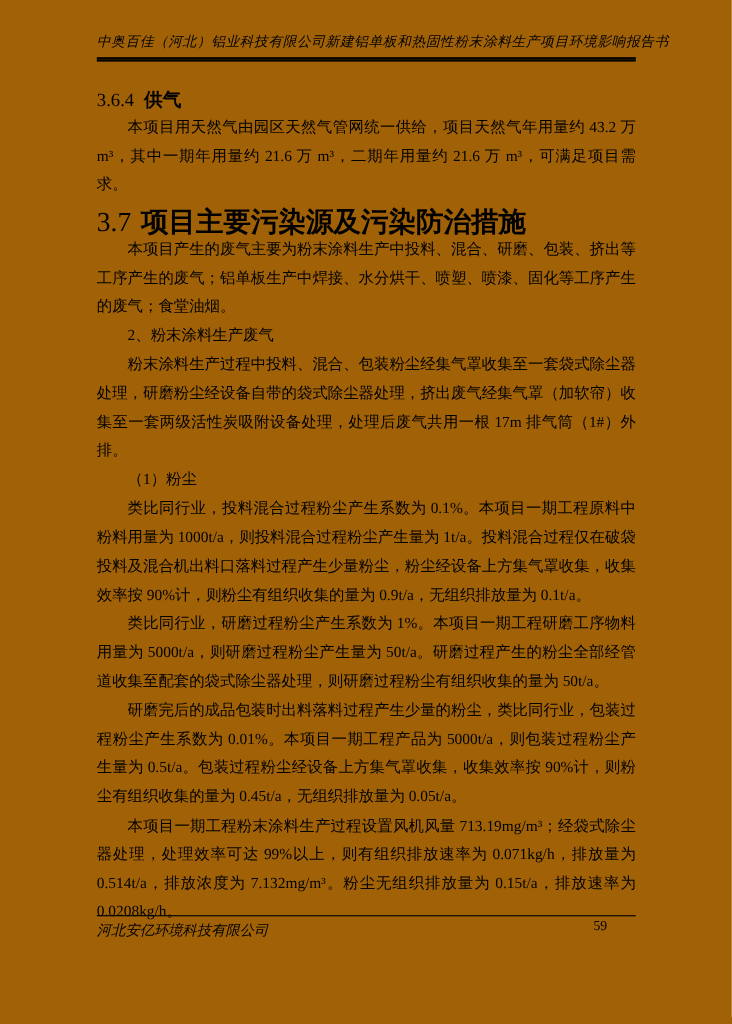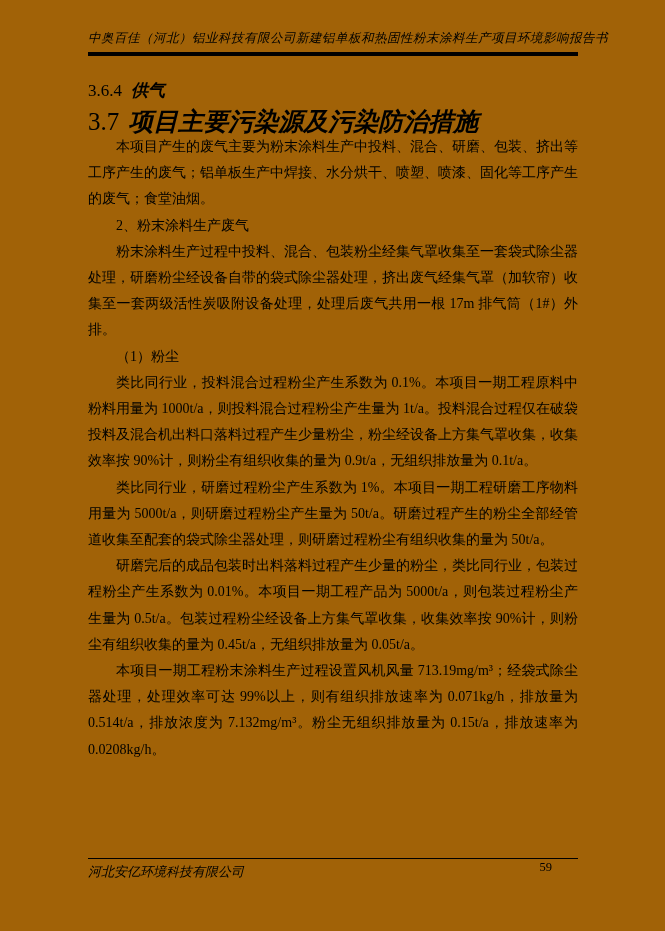--- a/index.html
+++ b/index.html
@@ -47,38 +47,37 @@
     font-weight: bold;
     color: #000;
   }
   .heading .h-num {
     font-family: "Liberation Serif", "DejaVu Serif", serif;
     font-weight: normal;
   }
   .heading .h-title {
     margin-left: 9px;
     font-weight: bold;
-    font-style: italic;
   }
   .heading.level2 { font-size: 25px; line-height: 24px; margin: 8px 0 0 0; }
   .heading.level3 { font-size: 17px; line-height: 22px; margin: 6px 0 4px 0; }
   .heading.first  { margin-top: 14px; margin-bottom: 2px; }
   .para {
     margin: 0;
     font-size: 14px;
     line-height: 26.2px;
     text-align: justify;
     text-indent: 2em;
     word-break: break-word;
   }
 
   
   .footer {
     position: absolute;
-    top: 858px; left: 88px; right: 87px;
+    top: 832px; left: 88px; right: 87px;
   }
   .footer-rule { border-top: 1.5px solid #000; }
   .footer-row {
     display: flex;
     justify-content: space-between;
     align-items: flex-start;
   }
   .footer-company {
     font-style: italic;
     font-size: 13px;
@@ -95,20 +94,21 @@
 
 <div class="page">
 
   <div class="header">
     <div class="header-title">中奥百佳（河北）铝业科技有限公司新建铝单板和热固性粉末涂料生产项目环境影响报告书</div>
     <div class="header-rule"></div>
   </div>
 
   <div class="content">
       <div class="heading level3 first"><span class="h-num">3.6.4</span><span class="h-title">供气</span></div>
+      <p class="para">本项目用天然气由园区天然气管网统一供给，项目天然气年用量约 43.2 万 m³，其中一期年用量约 21.6 万 m³，二期年用量约 21.6 万 m³，可满足项目需求。</p>
       <div class="heading level2"><span class="h-num">3.7</span><span class="h-title">项目主要污染源及污染防治措施</span></div>
       <p class="para">本项目产生的废气主要为粉末涂料生产中投料、混合、研磨、包装、挤出等工序产生的废气；铝单板生产中焊接、水分烘干、喷塑、喷漆、固化等工序产生的废气；食堂油烟。</p>
       <p class="para">2、粉末涂料生产废气</p>
       <p class="para">粉末涂料生产过程中投料、混合、包装粉尘经集气罩收集至一套袋式除尘器处理，研磨粉尘经设备自带的袋式除尘器处理，挤出废气经集气罩（加软帘）收集至一套两级活性炭吸附设备处理，处理后废气共用一根 17m 排气筒（1#）外排。</p>
       <p class="para">（1）粉尘</p>
       <p class="para">类比同行业，投料混合过程粉尘产生系数为 0.1%。本项目一期工程原料中粉料用量为 1000t/a，则投料混合过程粉尘产生量为 1t/a。投料混合过程仅在破袋投料及混合机出料口落料过程产生少量粉尘，粉尘经设备上方集气罩收集，收集效率按 90%计，则粉尘有组织收集的量为 0.9t/a，无组织排放量为 0.1t/a。</p>
       <p class="para">类比同行业，研磨过程粉尘产生系数为 1%。本项目一期工程研磨工序物料用量为 5000t/a，则研磨过程粉尘产生量为 50t/a。研磨过程产生的粉尘全部经管道收集至配套的袋式除尘器处理，则研磨过程粉尘有组织收集的量为 50t/a。</p>
       <p class="para">研磨完后的成品包装时出料落料过程产生少量的粉尘，类比同行业，包装过程粉尘产生系数为 0.01%。本项目一期工程产品为 5000t/a，则包装过程粉尘产生量为 0.5t/a。包装过程粉尘经设备上方集气罩收集，收集效率按 90%计，则粉尘有组织收集的量为 0.45t/a，无组织排放量为 0.05t/a。</p>
       <p class="para">本项目一期工程粉末涂料生产过程设置风机风量 713.19mg/m³；经袋式除尘器处理，处理效率可达 99%以上，则有组织排放速率为 0.071kg/h，排放量为 0.514t/a，排放浓度为 7.132mg/m³。粉尘无组织排放量为 0.15t/a，排放速率为 0.0208kg/h。</p>
     </div>

